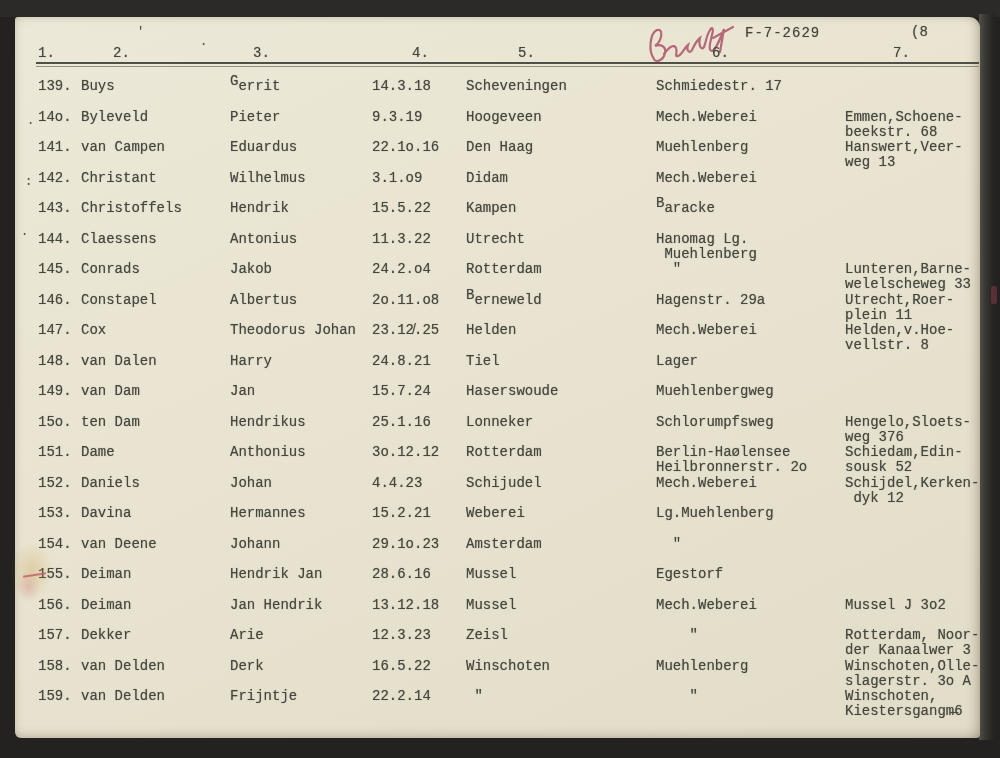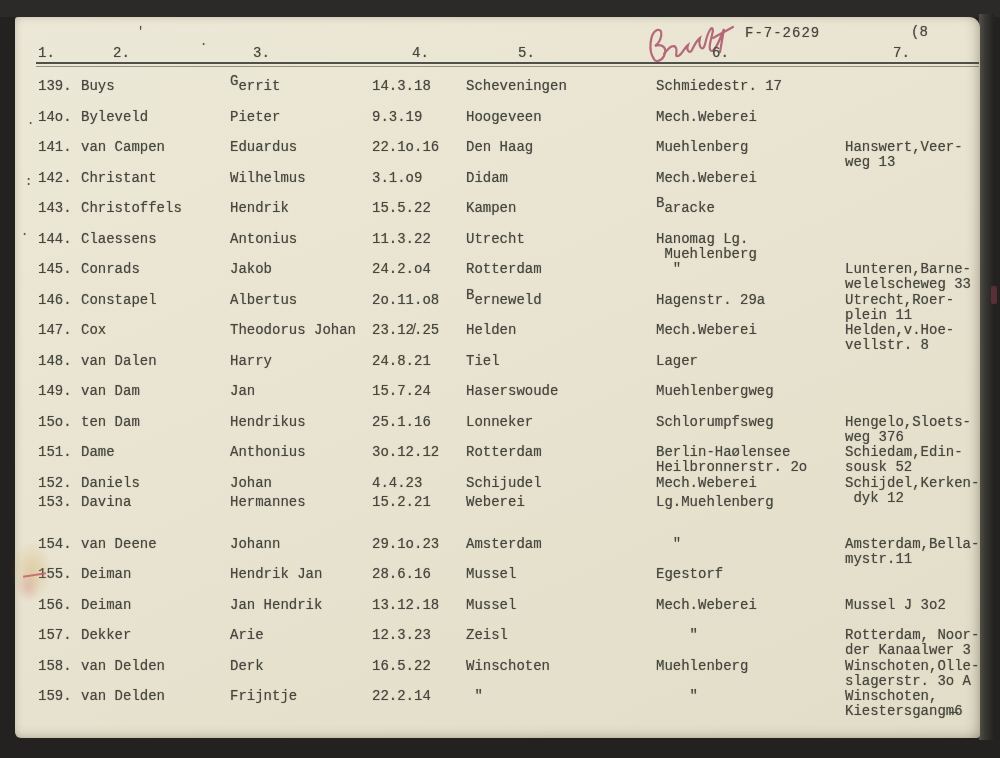--- a/index.html
+++ b/index.html
@@ -83,20 +83,22 @@
         <span class="cell c5">Schmiedestr. 17</span>
         <span class="cell c6"></span>
       </div>
       <div class="row" style="top: 92.5px;">
         <span class="cell c0">14o.</span>
         <span class="cell c1">Byleveld</span>
         <span class="cell c2">Pieter</span>
         <span class="cell c3">9.3.19</span>
         <span class="cell c4">Hoogeveen</span>
         <span class="cell c5">Mech.Weberei</span>
+        <span class="cell c6">Emmen,Schoene-
+beekstr. 68</span>
       </div>
       <div class="row" style="top: 123px;">
         <span class="cell c0">141.</span>
         <span class="cell c1">van Campen</span>
         <span class="cell c2">Eduardus</span>
         <span class="cell c3">22.1o.16</span>
         <span class="cell c4">Den Haag</span>
         <span class="cell c5">Muehlenberg</span>
         <span class="cell c6">Hanswert,Veer-
 weg 13</span>
@@ -200,38 +202,36 @@
       <div class="row" style="top: 458.5px;">
         <span class="cell c0">152.</span>
         <span class="cell c1">Daniels</span>
         <span class="cell c2">Johan</span>
         <span class="cell c3">4.4.23</span>
         <span class="cell c4">Schijudel</span>
         <span class="cell c5">Mech.Weberei</span>
         <span class="cell c6">Schijdel,Kerken-
  dyk 12</span>
       </div>
-      <div class="row" style="top: 478px;">
+      <div class="row" style="top: 489px;">
         <span class="cell c0">153.</span>
         <span class="cell c1">Davina</span>
         <span class="cell c2">Hermannes</span>
         <span class="cell c3">15.2.21</span>
         <span class="cell c4">Weberei</span>
         <span class="cell c5">Lg.Muehlenberg</span>
         <span class="cell c6"></span>
       </div>
       <div class="row" style="top: 519.5px;">
         <span class="cell c0">154.</span>
         <span class="cell c1">van Deene</span>
         <span class="cell c2">Johann</span>
         <span class="cell c3">29.1o.23</span>
         <span class="cell c4">Amsterdam</span>
         <span class="cell c5">  "</span>
-        <span class="cell c6">Amsterdam,Bella-
-mystr.11</span>
       </div>
       <div class="row" style="top: 550px;">
         <span class="cell c0">155.</span>
         <span class="cell c1">Deiman</span>
         <span class="cell c2">Hendrik Jan</span>
         <span class="cell c3">28.6.16</span>
         <span class="cell c4">Mussel</span>
         <span class="cell c5">Egestorf</span>
         <span class="cell c6"></span>
       </div>

